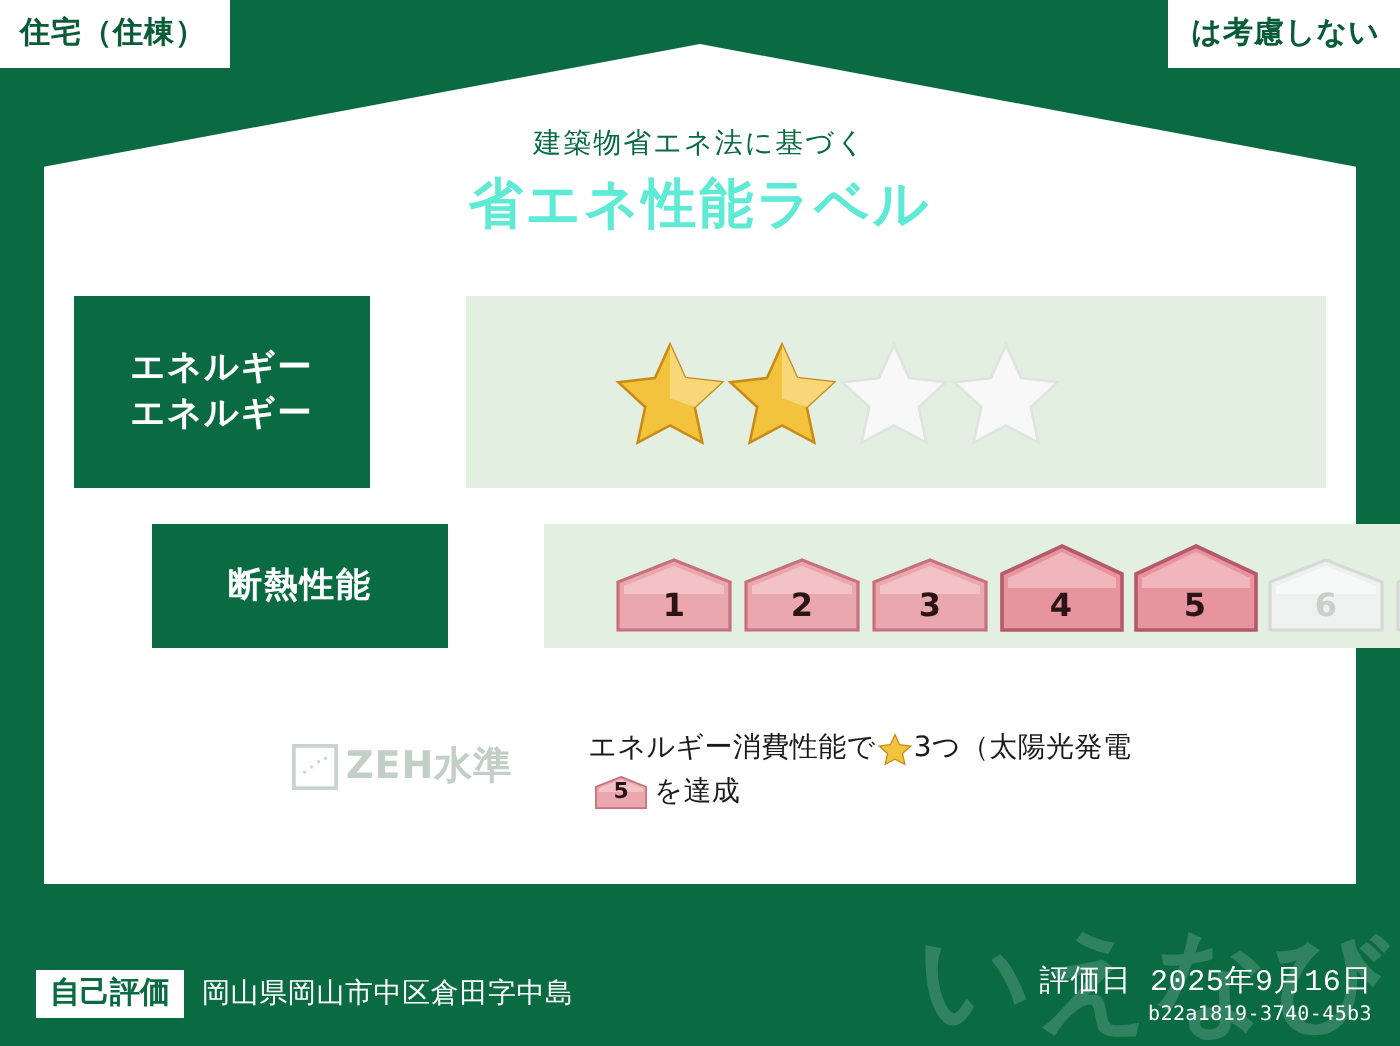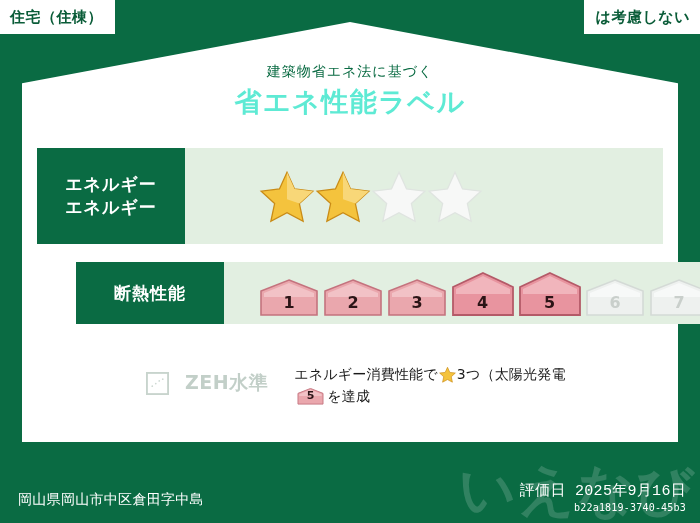--- a/index.html
+++ b/index.html
@@ -90,20 +90,21 @@
     font-family: "DejaVu Sans", sans-serif;
   }
 
   
   .metric-row {
     position: absolute;
     display: flex;
     align-items: stretch;
     left: 37px;
     width: 626px;
+    gap: 48px;
   }
   .metric-row.energy    { top: 148px; height: 96px; }
   .metric-row.insulation{ top: 262px; height: 62px; padding-left: 39px; }
 
   .metric-name {
     width: 148px;
     flex: 0 0 148px;
     background: #0a6b43;
     color: #ffffff;
     font-weight: bold;
@@ -160,40 +161,40 @@
     position: absolute;
     left: 146px;
     top: 364px;
     display: flex;
     align-items: flex-start;
     gap: 10px;
   }
   .zeh-badge {
     display: flex;
     align-items: center;
-    gap: 16px;
+    gap: 4px;
     padding-top: 6px;
   }
   .zeh-box {
     width: 23px;
     height: 23px;
     border: 1px solid #c8d4cd;
     box-sizing: border-box;
     display: block;
   }
   .zeh-text {
     color: #c2cfc8;
     font-weight: bold;
     font-size: 19px;
     letter-spacing: 0.5px;
     white-space: nowrap;
     font-family: "DejaVu Sans", sans-serif;
   }
   .zeh-desc {
-    margin-left: 16px;
+    margin-left: 28px;
     color: #1a1a1a;
     font-size: 14px;
     line-height: 1.55;
     letter-spacing: 0.2px;
     white-space: nowrap;
     font-family: "DejaVu Sans", sans-serif;
   }
   .zeh-desc .line { display: flex; align-items: center; }
   .inline-star { width: 17px; height: 17px; margin: 0 1px; vertical-align: middle; }
   .inline-house {
@@ -396,20 +397,21 @@
             <polygon points="30,4 55,14 55,18 5,18 5,14" fill="#f2c2c6"></polygon>
           </svg>
           <span class="chip-num">5</span>
         </span>
         <span>を達成</span>
       </div>
     </div>
   </div>
 
   <div class="footer-left">
+    <span class="eval-badge">自己評価</span>
     <span class="eval-address">岡山県岡山市中区倉田字中島</span>
   </div>
 
   <div class="footer-right">
     <div class="eval-date">評価日 2025年9月16日</div>
     <div class="eval-id">b22a1819-3740-45b3</div>
   </div>
 
 </div>
 

